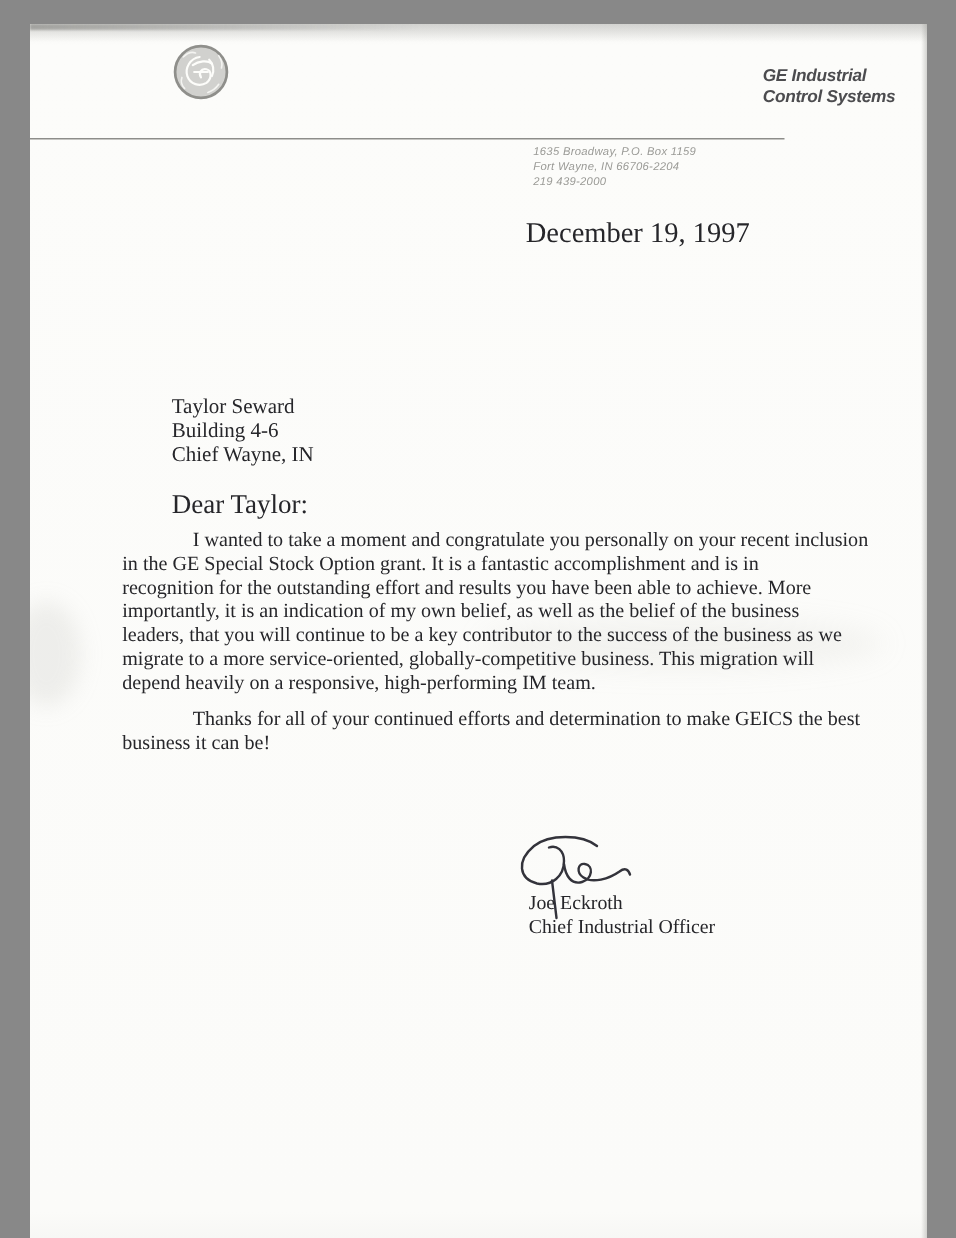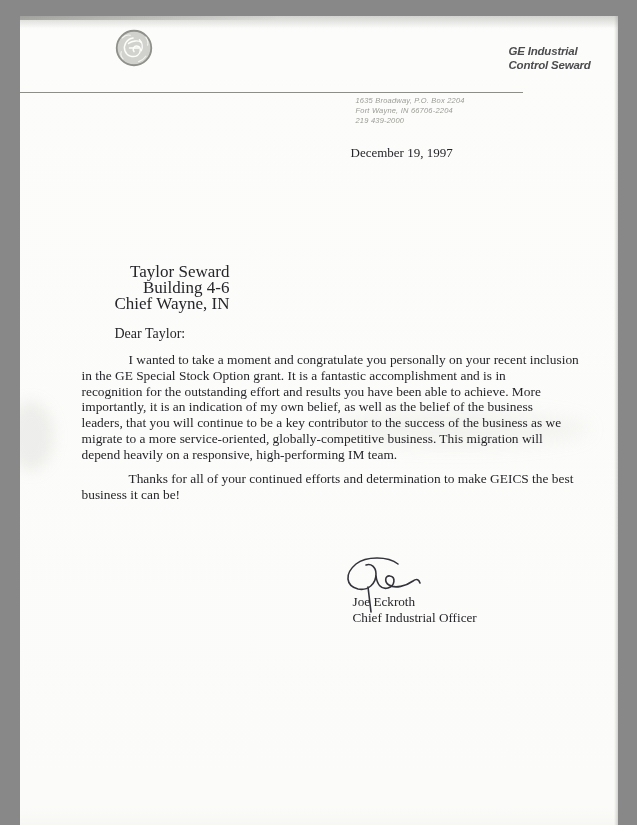--- a/index.html
+++ b/index.html
@@ -72,29 +72,29 @@
     font-family: "Liberation Sans", sans-serif;
     font-style: italic;
     font-size: 7.5px; line-height: 9.8px;
     color: #9a9a96;
     letter-spacing: 0.2px;
   }
 
   
   .date {
     position: absolute; left: 331px; top: 129px;
-    font-size: 13px;
+    font-size: 19px;
   }
   .recipient {
     position: absolute; left: 95px; top: 248px;
-    font-size: 17px; line-height: 15.8px; text-align: right;
+    font-size: 14px; line-height: 15.8px;
   }
   .salutation {
     position: absolute; left: 95px; top: 310px;
-    font-size: 14px;
+    font-size: 18px;
   }
   .body-par {
     position: absolute; left: 62px; margin: 0;
     width: 540px;
     font-size: 13.4px; line-height: 15.75px;
     white-space: nowrap;
     text-indent: 47px;
   }
   .body-par.p1 { top: 336px; }
   .body-par.p2 { top: 455px; }
@@ -138,27 +138,27 @@
         <path d="M 9 11 C 12 8 15 7 18 8"></path>
         <path d="M 35 10 C 37 13 38 16 37 19"></path>
         <path d="M 8 26 C 7 29 8 32 10 34"></path>
         <path d="M 27 37 C 30 36 33 34 35 31"></path>
       </g>
     </svg>
   </div>
 
   <div class="brand">
     <div>GE Industrial</div>
-    <div>Control Seward</div>
+    <div>Control Systems</div>
   </div>
 
   <div class="rule"></div>
 
   <div class="address">
-    <div>1635 Broadway, P.O. Box 2204</div>
+    <div>1635 Broadway, P.O. Box 1159</div>
     <div>Fort Wayne, IN 66706-2204</div>
     <div>219 439-2000</div>
   </div>
 
   <div class="date">December 19, 1997</div>
 
   <div class="recipient">
     <div>Taylor Seward</div>
     <div>Building 4-6</div>
     <div>Chief Wayne, IN</div>

